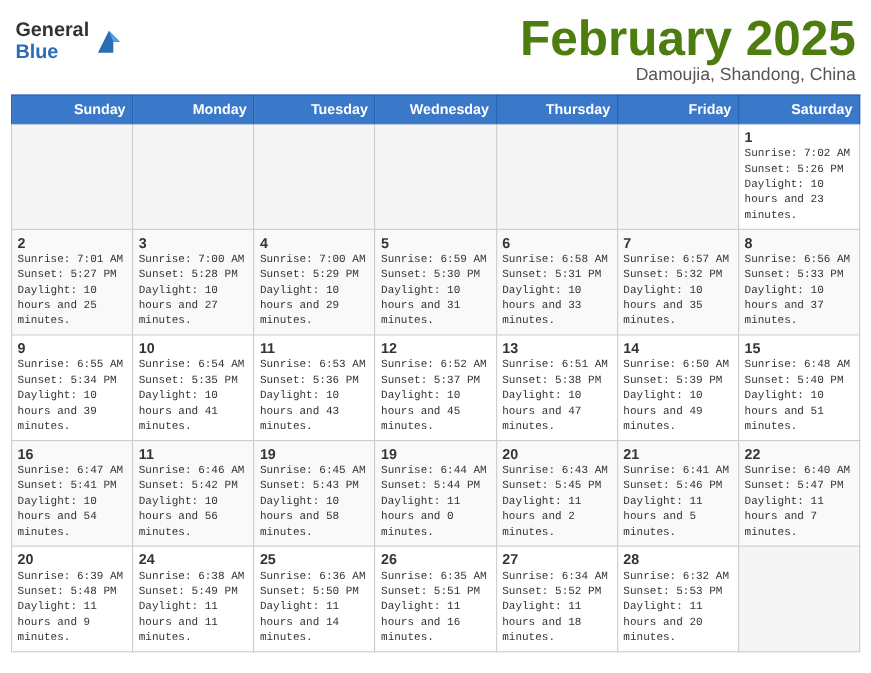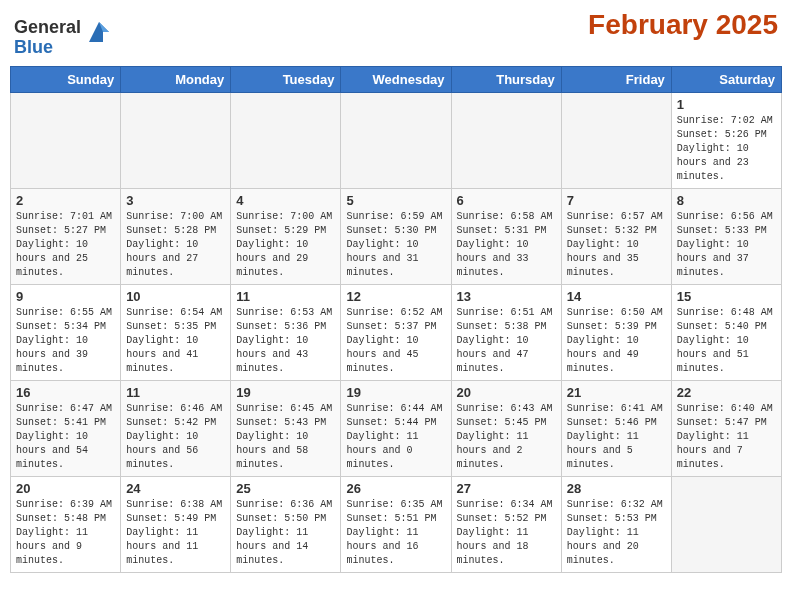--- a/index.html
+++ b/index.html
@@ -12,43 +12,44 @@
     }
     .header {
       display: flex;
       justify-content: space-between;
       align-items: flex-start;
       margin-bottom: 8px;
       padding: 0 4px;
     }
     .logo {
       display: flex;
+      align-items: center;
       margin-top: 8px;
     }
     .logo-text {
       display: flex;
       flex-direction: column;
       font-size: 18px;
       font-weight: bold;
       line-height: 1.1;
     }
     .logo-general { color: #333; }
     .logo-blue { color: #2a6db5; }
     .logo-icon {
       width: 28px;
       height: 28px;
       margin-left: 4px;
     }
     .title-block {
       text-align: right;
     }
     .month-title {
-      font-size: 28px;
+      font-size: 45px;
       font-weight: bold;
-      color: #c2410c;
+      color: #4d7c0f;
       line-height: 1.1;
     }
     .subtitle {
       font-size: 16px;
       color: #555;
     }
     .calendar {
       width: 100%;
       border-collapse: collapse;
       border: 1px solid #ccc;
@@ -100,20 +101,21 @@
       <span class="logo-general">General</span>
       <span class="logo-blue">Blue</span>
     </div>
     <svg class="logo-icon" viewBox="0 0 28 28" xmlns="http://www.w3.org/2000/svg">
       <polygon points="4,24 14,4 24,14 18,14 18,24" fill="#2a6db5"></polygon>
       <polygon points="14,4 24,14 18,14" fill="#5a9fe0"></polygon>
     </svg>
   </div>
   <div class="title-block">
     <div class="month-title">February 2025</div>
+    <div class="subtitle">Damoujia, Shandong, China</div>
   </div>
 </div>
 
 <table class="calendar">
   <thead>
     <tr>
     <th>Sunday</th>
         <th>Monday</th>
         <th>Tuesday</th>
         <th>Wednesday</th>

